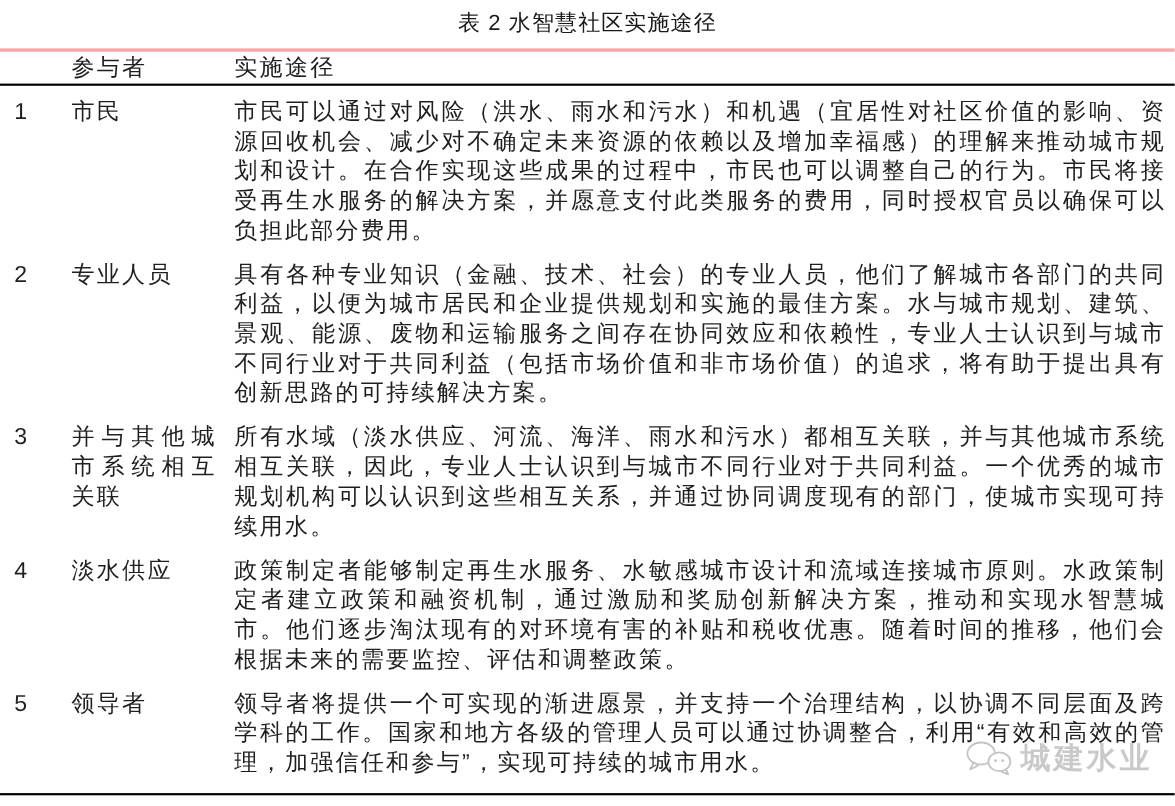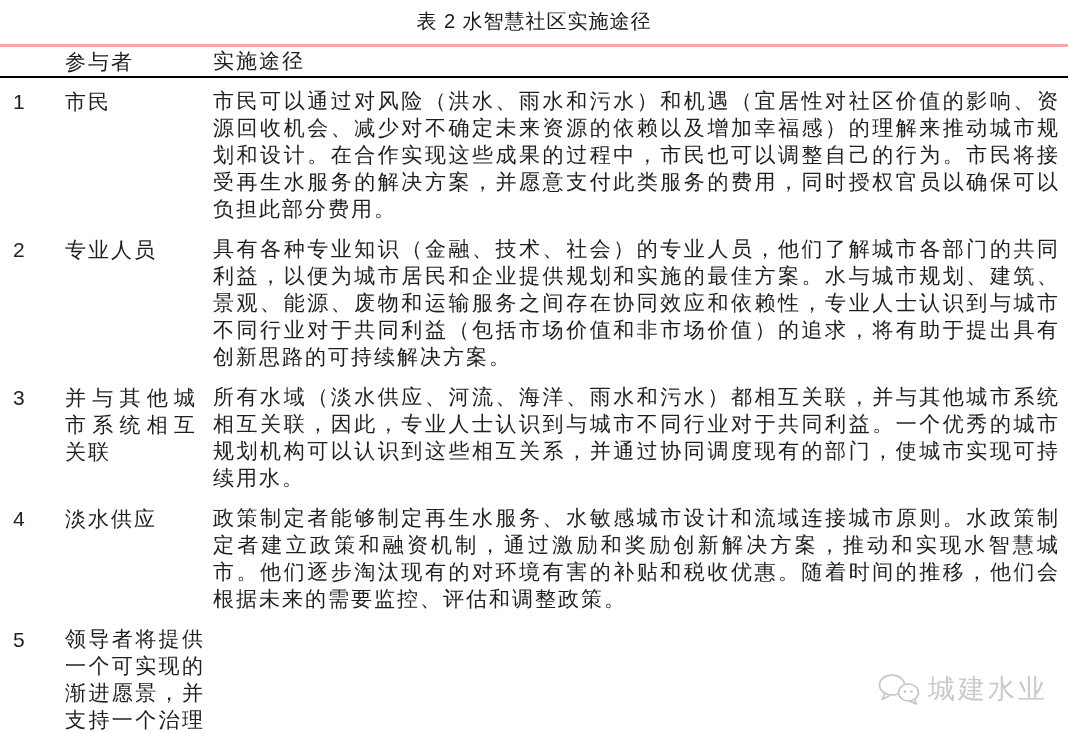--- a/index.html
+++ b/index.html
@@ -47,36 +47,35 @@
   .cell.num { padding-left: 13px; letter-spacing: 0; }
   .cell.participant {
     padding-right: 16px;
     text-align: justify;
     text-justify: inter-character;
   }
   .cell.pathway {
     padding-right: 8px;
     text-align: justify;
     text-justify: inter-character;
-    font-family: Liberation Serif, serif;
   }
 
   .watermark {
     position: absolute;
     right: 20px;
     bottom: 26px;
     display: flex;
     align-items: center;
     gap: 7px;
     pointer-events: none;
   }
   .watermark-text {
     font-size: 27px;
     letter-spacing: 3px;
-    font-weight: 400;
+    font-weight: 700;
     opacity: 0.9;
   }
 </style>
 </head>
 <body>
 
 <div class="page">
 
   <div class="doc-title">表 2 水智慧社区实施途径</div>
 
@@ -109,20 +108,21 @@
       </div>
 
       <div class="grid-row row">
         <div class="cell num">4</div>
         <div class="cell participant">淡水供应</div>
         <div class="cell pathway">政策制定者能够制定再生水服务、水敏感城市设计和流域连接城市原则。水政策制定者建立政策和融资机制，通过激励和奖励创新解决方案，推动和实现水智慧城市。他们逐步淘汰现有的对环境有害的补贴和税收优惠。随着时间的推移，他们会根据未来的需要监控、评估和调整政策。</div>
       </div>
 
       <div class="grid-row row">
         <div class="cell num">5</div>
+        <div class="cell participant">领导者</div>
         <div class="cell pathway">领导者将提供一个可实现的渐进愿景，并支持一个治理结构，以协调不同层面及跨学科的工作。国家和地方各级的管理人员可以通过协调整合，利用“有效和高效的管理，加强信任和参与”，实现可持续的城市用水。</div>
       </div>
 
     </div>
   </div>
 
   <div class="watermark" style="color:#c4c4c4;">
     <span style="display:inline-flex;">
       <svg width="44" height="34" viewBox="0 0 44 34" fill="none" stroke="#c4c4c4" stroke-width="1.6" stroke-linecap="round" stroke-linejoin="round">
         <ellipse cx="15" cy="13" rx="12.5" ry="10"></ellipse>

